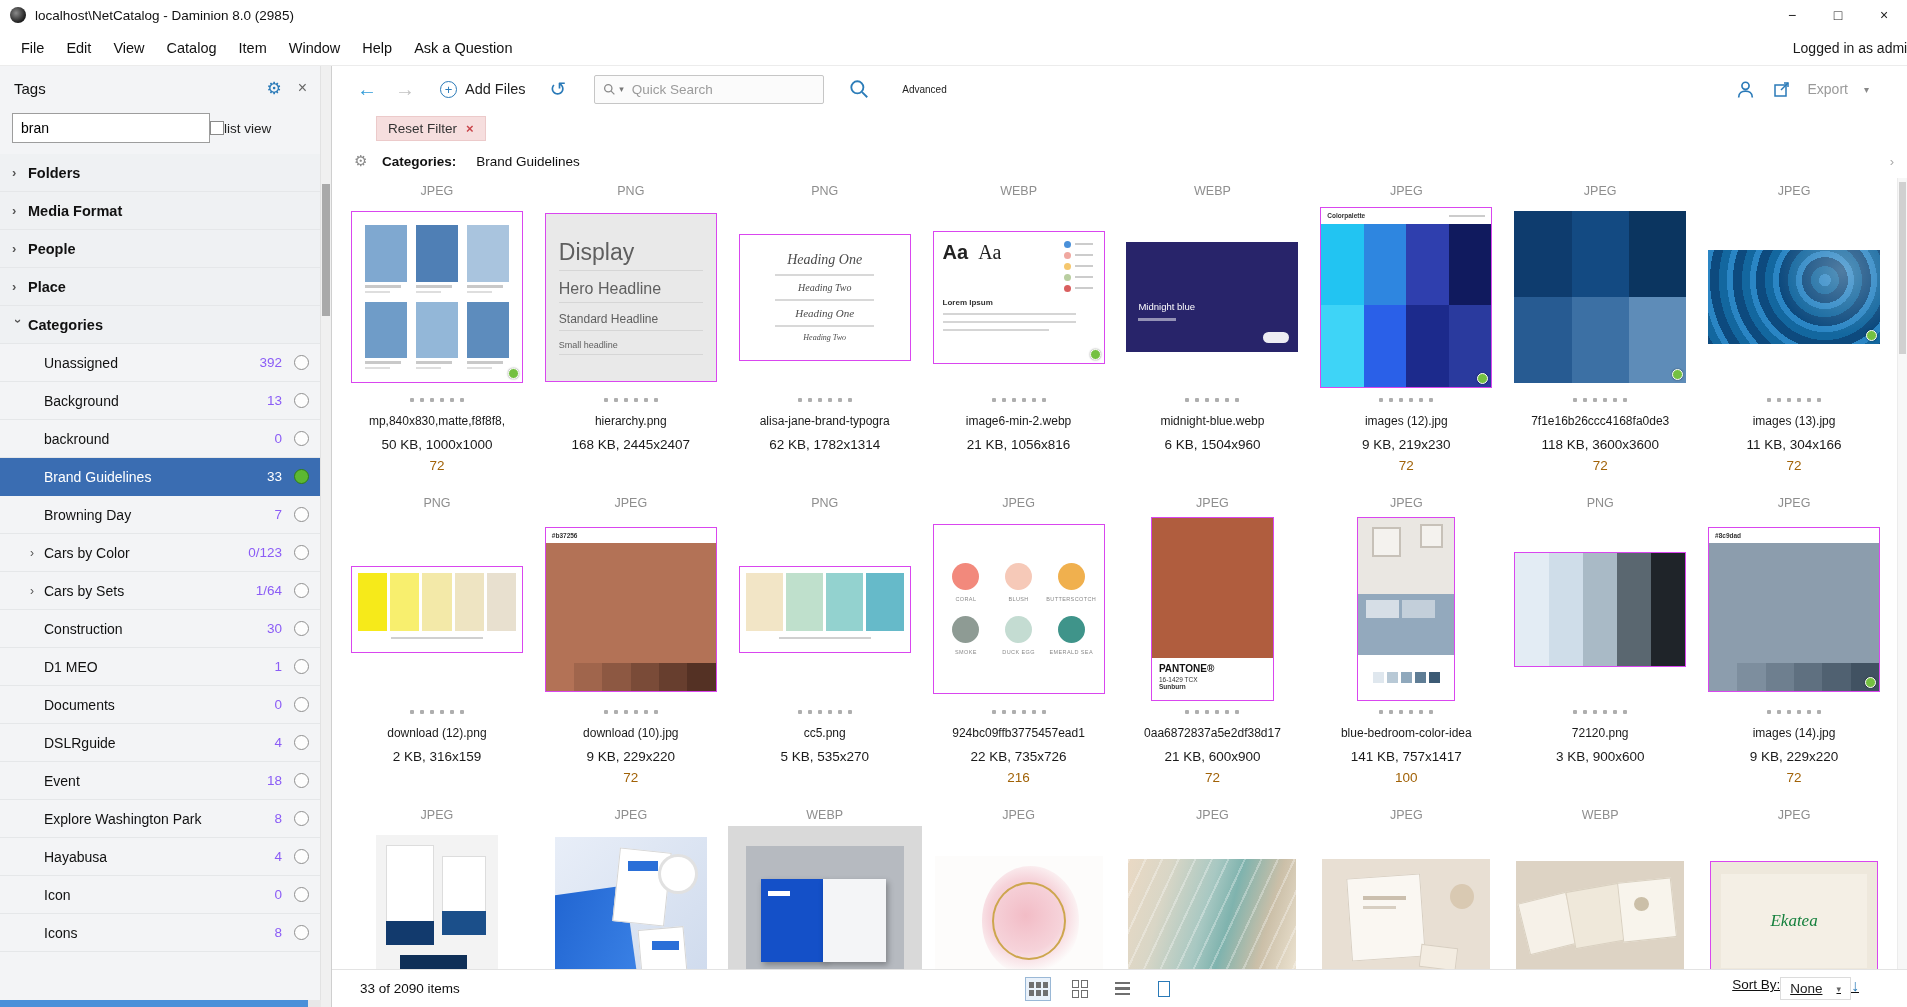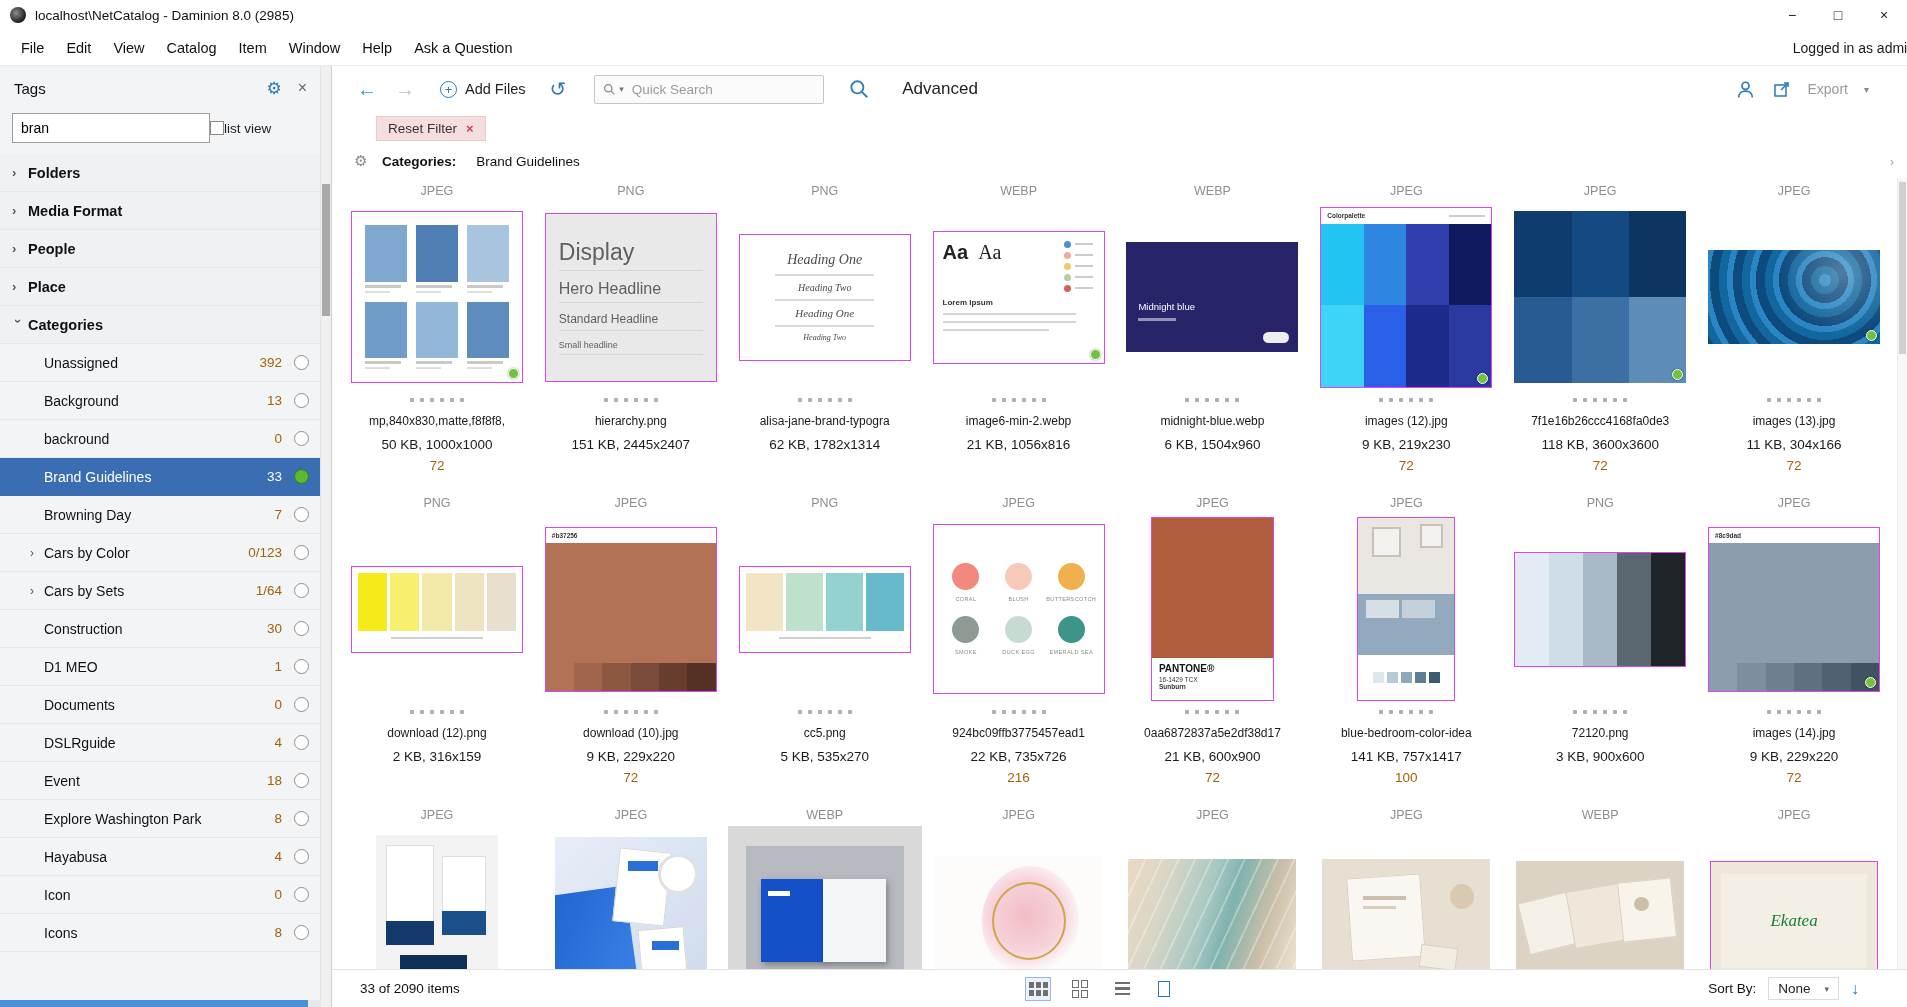--- a/index.html
+++ b/index.html
@@ -32,21 +32,21 @@
   .checkbox { width:14px; height:14px; border:1px solid #8a8a8a; background:#fff; flex:none; }
   .lv-label { font-size:13.5px; color:#222; }
   .tree { flex:1; overflow:hidden; }
   .tree-row { height:38px; display:flex; align-items:center; padding:0 12px; border-bottom:1px solid #e5e7e9; background:#f3f4f6; font-size:14px; }
   .tree-row.header { font-weight:bold; background:#eff1f3; font-size:14.5px; }
   .chev { display:inline-block; width:16px; color:#555; font-size:13px; flex:none; }
   .chev.exp { transform:rotate(90deg) translateX(1px); transform-origin:40% 50%; }
   .tree-row.child { padding-left:30px; }
   .child-chev { width:14px; color:#555; font-size:12px; flex:none; }
   .child-spacer { width:14px; flex:none; }
-  .count { margin-left:auto; color:#a16207; font-size:13.5px; padding-right:12px; }
+  .count { margin-left:auto; color:#8b5cf6; font-size:13.5px; padding-right:12px; }
   .radio { width:15px; height:15px; border-radius:50%; border:1px solid #909090; background:#fdfdfd; flex:none; }
   .tree-row.selected { background:#3a6db2; color:#fff; border-bottom-color:#3a6db2; }
   .tree-row.selected .count { color:#fff; }
   .tree-row.selected .radio { background:#5cb832; border-color:#2f7d18; }
   .sb-vscroll { position:absolute; right:0; top:0; bottom:0; width:11px; background:#f0f0f0; border-left:1px solid #e2e2e2; }
   .sb-vthumb { position:absolute; left:1px; right:1px; top:118px; height:132px; background:#a9a9a9; }
   .sb-hscroll { position:absolute; left:0; bottom:0; height:7px; width:321px; background:#e8e8e8; }
   .sb-hthumb { height:100%; width:308px; background:#4a90d9; }
 
   
@@ -56,21 +56,21 @@
   .nav-back { color:#2f9bd8; }
   .nav-fwd { color:#c2c2c2; }
   .add-files { display:flex; align-items:center; gap:8px; margin-left:16px; font-size:14.5px; color:#222; }
   .plus-circle { width:17px; height:17px; border:1.5px solid #2a7ab8; border-radius:50%; color:#2a7ab8; display:flex; align-items:center; justify-content:center; font-size:13px; line-height:1; }
   .undo { color:#2a7ab8; font-size:20px; margin-left:24px; }
   .qsearch { margin-left:28px; display:flex; align-items:center; width:230px; height:29px; border:1px solid #c6c6c6; background:#fbfbfb; border-radius:2px; padding:0 8px; gap:3px; }
   .qs-caret { font-size:9px; color:#777; }
   .qs-input { border:none; outline:none; background:transparent; flex:1; font-size:13.5px; font-family:"Liberation Sans", sans-serif; color:#333; margin-left:5px; min-width:0; }
   .qs-input::placeholder { color:#9b9b9b; }
   .search-btn { margin-left:24px; display:flex; align-items:center; }
-  .advanced { margin-left:32px; font-size:17px; color:#222; }
+  .advanced { margin-left:32px; font-size:10px; color:#222; }
   .toolbar-right { margin-left:auto; display:flex; align-items:center; gap:16px; padding-right:22px; }
   .export-label { color:#9a9a9a; font-size:14px; }
   .tb-caret { color:#888; font-size:10px; }
 
   .filter-row1 { height:32px; display:flex; align-items:center; padding-left:44px; }
   .chip { display:flex; align-items:center; gap:9px; background:#f6dede; border:1px solid #eccaca; padding:4px 11px; font-size:13.5px; color:#333; }
   .chip-x { color:#c9444a; font-weight:bold; font-size:13px; }
   .filter-row2 { height:34px; display:flex; align-items:center; padding-left:22px; position:relative; }
   .gear-gray { color:#8a8a8a; font-size:15px; width:28px; }
   .cat-label { font-weight:bold; font-size:13.5px; }
@@ -101,21 +101,21 @@
   .view-icons { position:absolute; left:44%; display:flex; gap:16px; align-items:center; }
   .vi { width:26px; height:24px; display:flex; align-items:center; justify-content:center; }
   .vi.active { background:#e9f1fa; border:1px solid #9ab8d6; }
   .vi-grid6 { display:grid; grid-template-columns:repeat(3,5px); grid-auto-rows:6px; gap:2px; }
   .vi-grid6 div { background:#6f6f6f; }
   .vi-grid4 { display:grid; grid-template-columns:repeat(2,7px); grid-auto-rows:8px; gap:2px; }
   .vi-grid4 div { border:1.5px solid #6f6f6f; }
   .vi-list { display:flex; flex-direction:column; gap:3px; }
   .vi-list div { width:15px; height:2.5px; background:#6f6f6f; }
   .vi-page { width:12px; height:16px; border:1.5px solid #2a7ab8; }
-  .sort { margin-left:auto; display:flex; align-items:center; gap:12px; font-size:13.5px; padding-right:30px; }
+  .sort { margin-left:auto; display:flex; font-size:13.5px; padding-right:30px;text-decoration:underline; }
   .sort-select { display:flex; align-items:center; gap:14px; border:1px solid #dcdcdc; background:#fff; padding:3px 9px; color:#222; }
   .sort-caret { font-size:9px; color:#666; }
   .sort-dir { color:#2a7ab8; font-size:16px; font-weight:bold; }
 
   
   .sc-grid { display:grid; grid-template-columns:repeat(3,1fr); gap:9px; padding:13px; height:100%; }
   .sc-card { display:flex; flex-direction:column; gap:3px; }
   .sc-chip { flex:1; min-height:26px; }
   .sc-l1 { height:3px; background:#c9c9c9; width:85%; }
   .sc-l2 { height:2px; background:#dedede; width:60%; }
@@ -477,21 +477,21 @@
               </div>
               <div class="dots">
                 <span class="dot"></span>
                 <span class="dot"></span>
                 <span class="dot"></span>
                 <span class="dot"></span>
                 <span class="dot"></span>
                 <span class="dot"></span>
               </div>
               <div class="fname">hierarchy.png</div>
-              <div class="fmeta">151 KB, 2445x2407</div>
+              <div class="fmeta">168 KB, 2445x2407</div>
               <div class="fnum"></div>
             </div>
           </div>
           <div class="cell">
             <div class="fmt">PNG</div>
             <div class="cell-body">
               <div class="thumb-box">
                 <div class="thumb bordered" style="width: 172px; height: 127px;">
                   <div class="tp">
                     <div class="tp-script" style="font-size:14px">Heading One</div>

